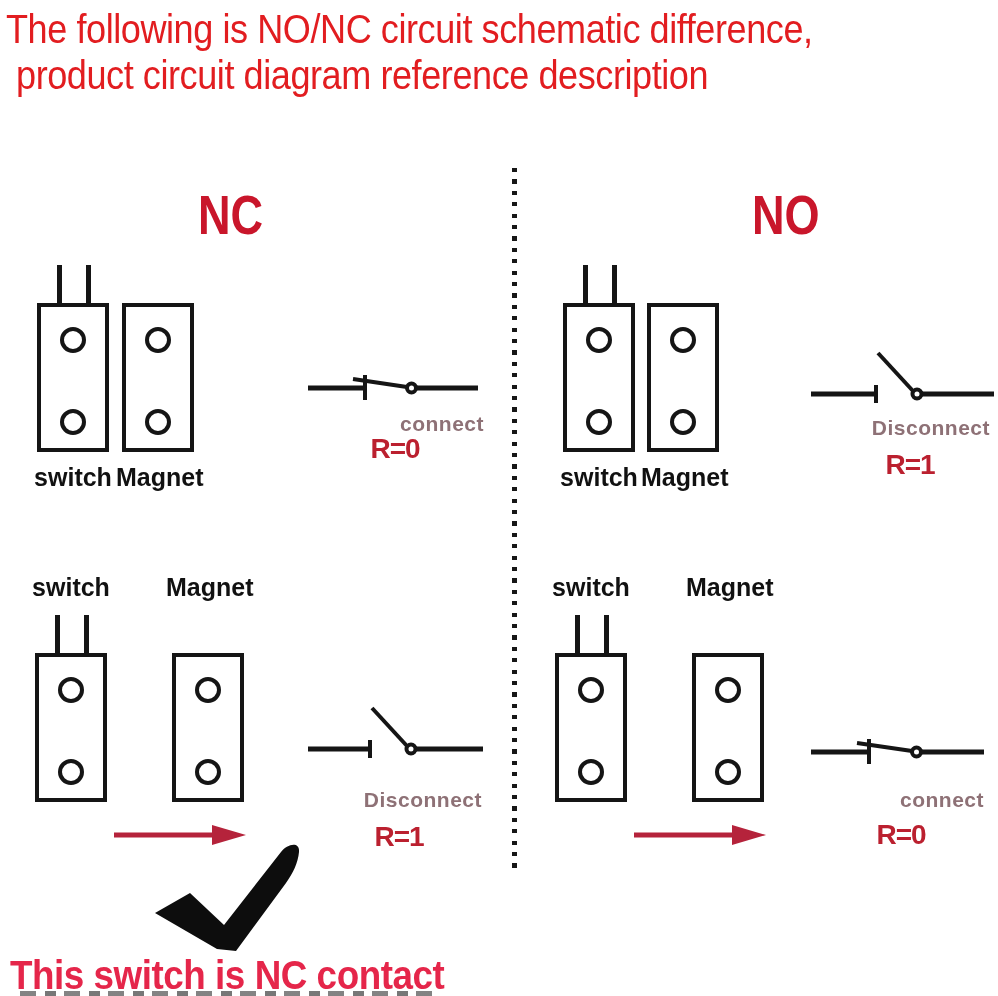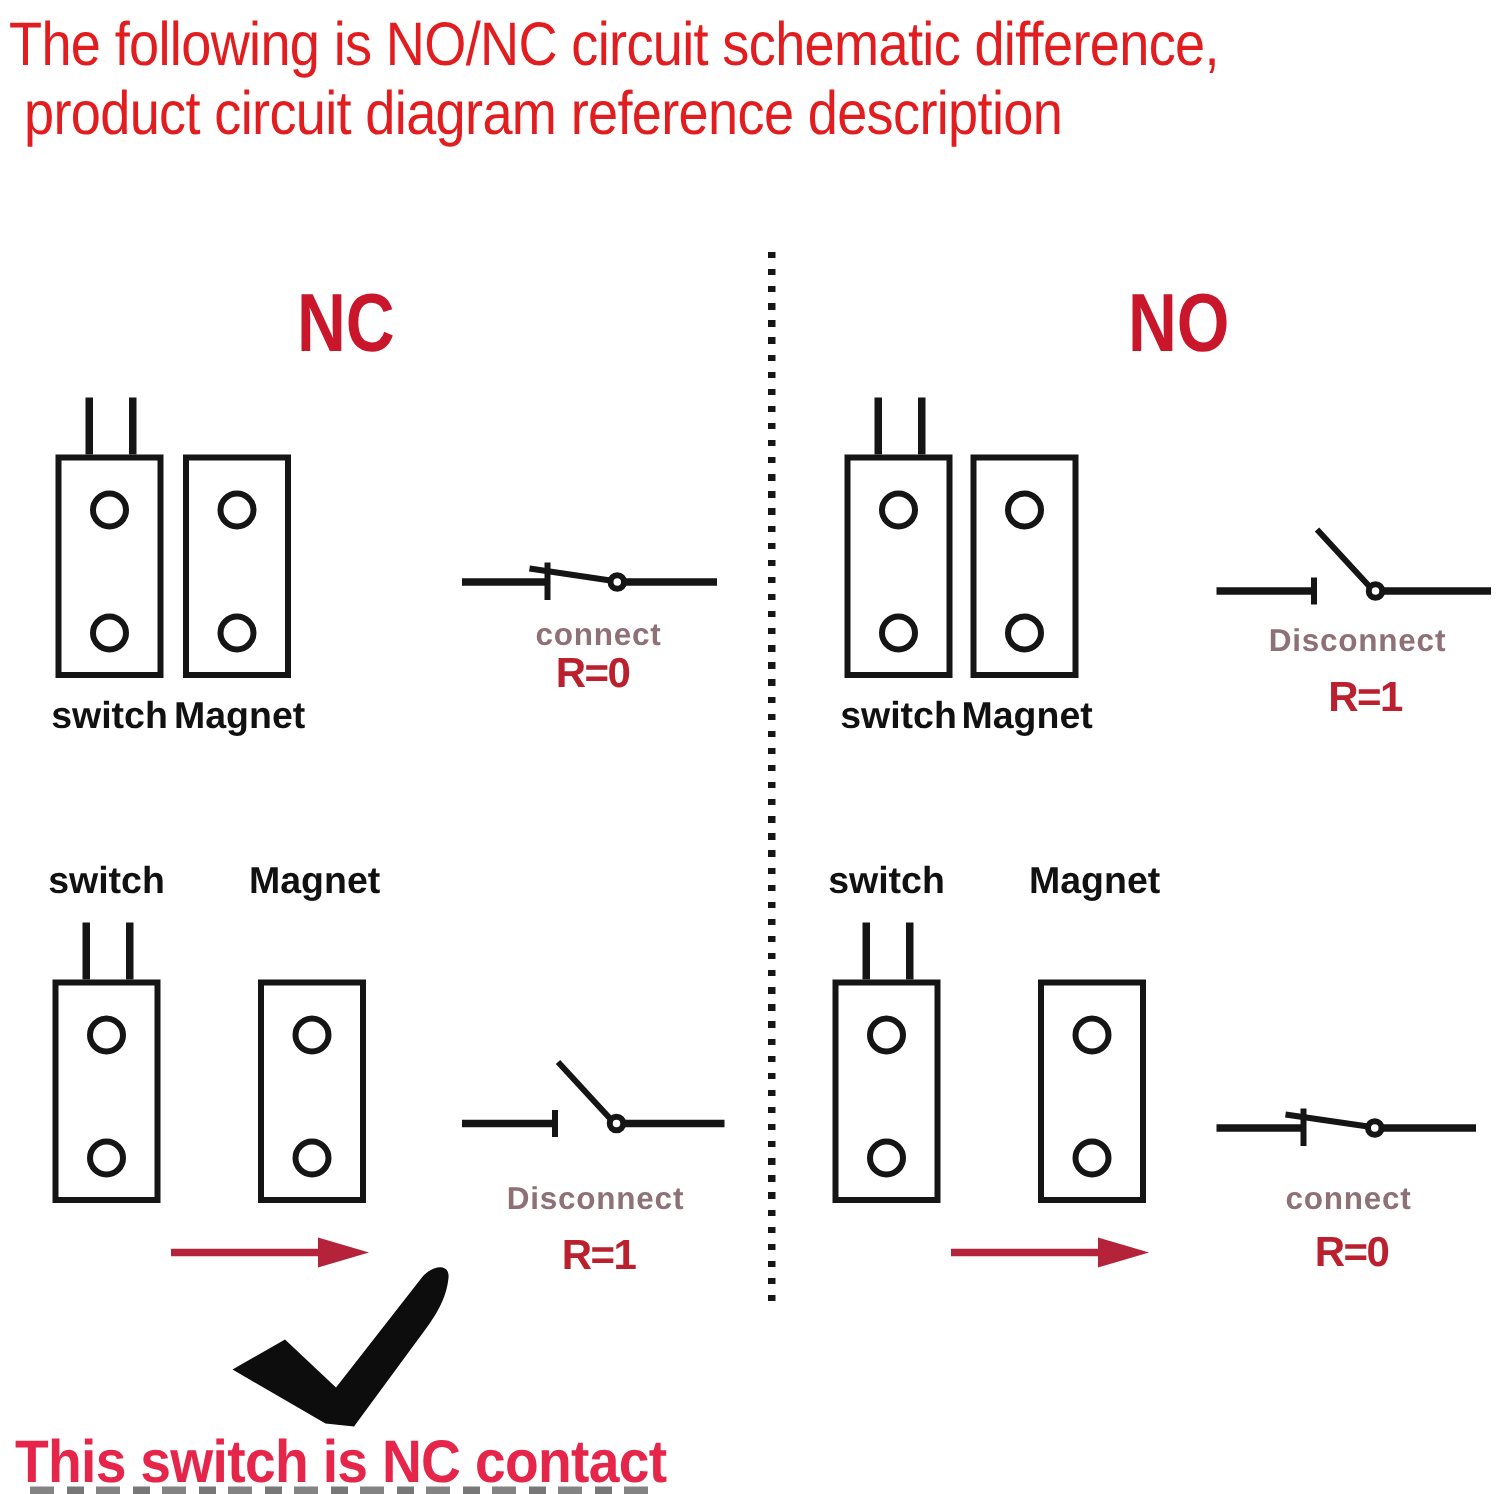--- a/index.html
+++ b/index.html
@@ -19,21 +19,21 @@
   
   .sensor{width:72px;height:149px;border:4px solid #151515;background:#fff;box-sizing:border-box;position:absolute;}
   .hole{width:26px;height:26px;border:4px solid #151515;border-radius:50%;box-sizing:border-box;position:absolute;left:19px;background:#fff;}
   .hole.h1{top:20px;}
   .hole.h2{top:102px;}
   .pin{position:absolute;width:5px;height:38px;background:#151515;top:-42px;}
   .pin.p1{left:16px;}
   .pin.p2{left:45px;}
   .unit-label{position:absolute;color:#111;font-size:25px;font-weight:700;text-align:center;white-space:nowrap;}
   
-  .state-label{position:absolute;color:#8e7176;font-size:21px;font-weight:700;letter-spacing:.5px;text-align:center;width:170px;}
+  .state-label{position:absolute;color:#8e7176;font-size:21px;font-weight:700;letter-spacing:.5px;text-align:right;width:170px;}
   .r-label{position:absolute;color:#bb202f;font-size:28px;font-weight:700;text-align:center;width:170px;letter-spacing:-1px;}
   
   .footer-note{color:#e5264a;font-size:40px;font-weight:700;white-space:nowrap;
     transform:scaleX(.92);transform-origin:left top;letter-spacing:-.5px;}
   .cutoff{height:5px;background:repeating-linear-gradient(90deg,#5a5a5a 0 16px,transparent 16px 25px,#4a4a4a 25px 36px,transparent 36px 44px);opacity:.75;}
   svg{display:block;}
 </style>
 </head>
 <body>
 

